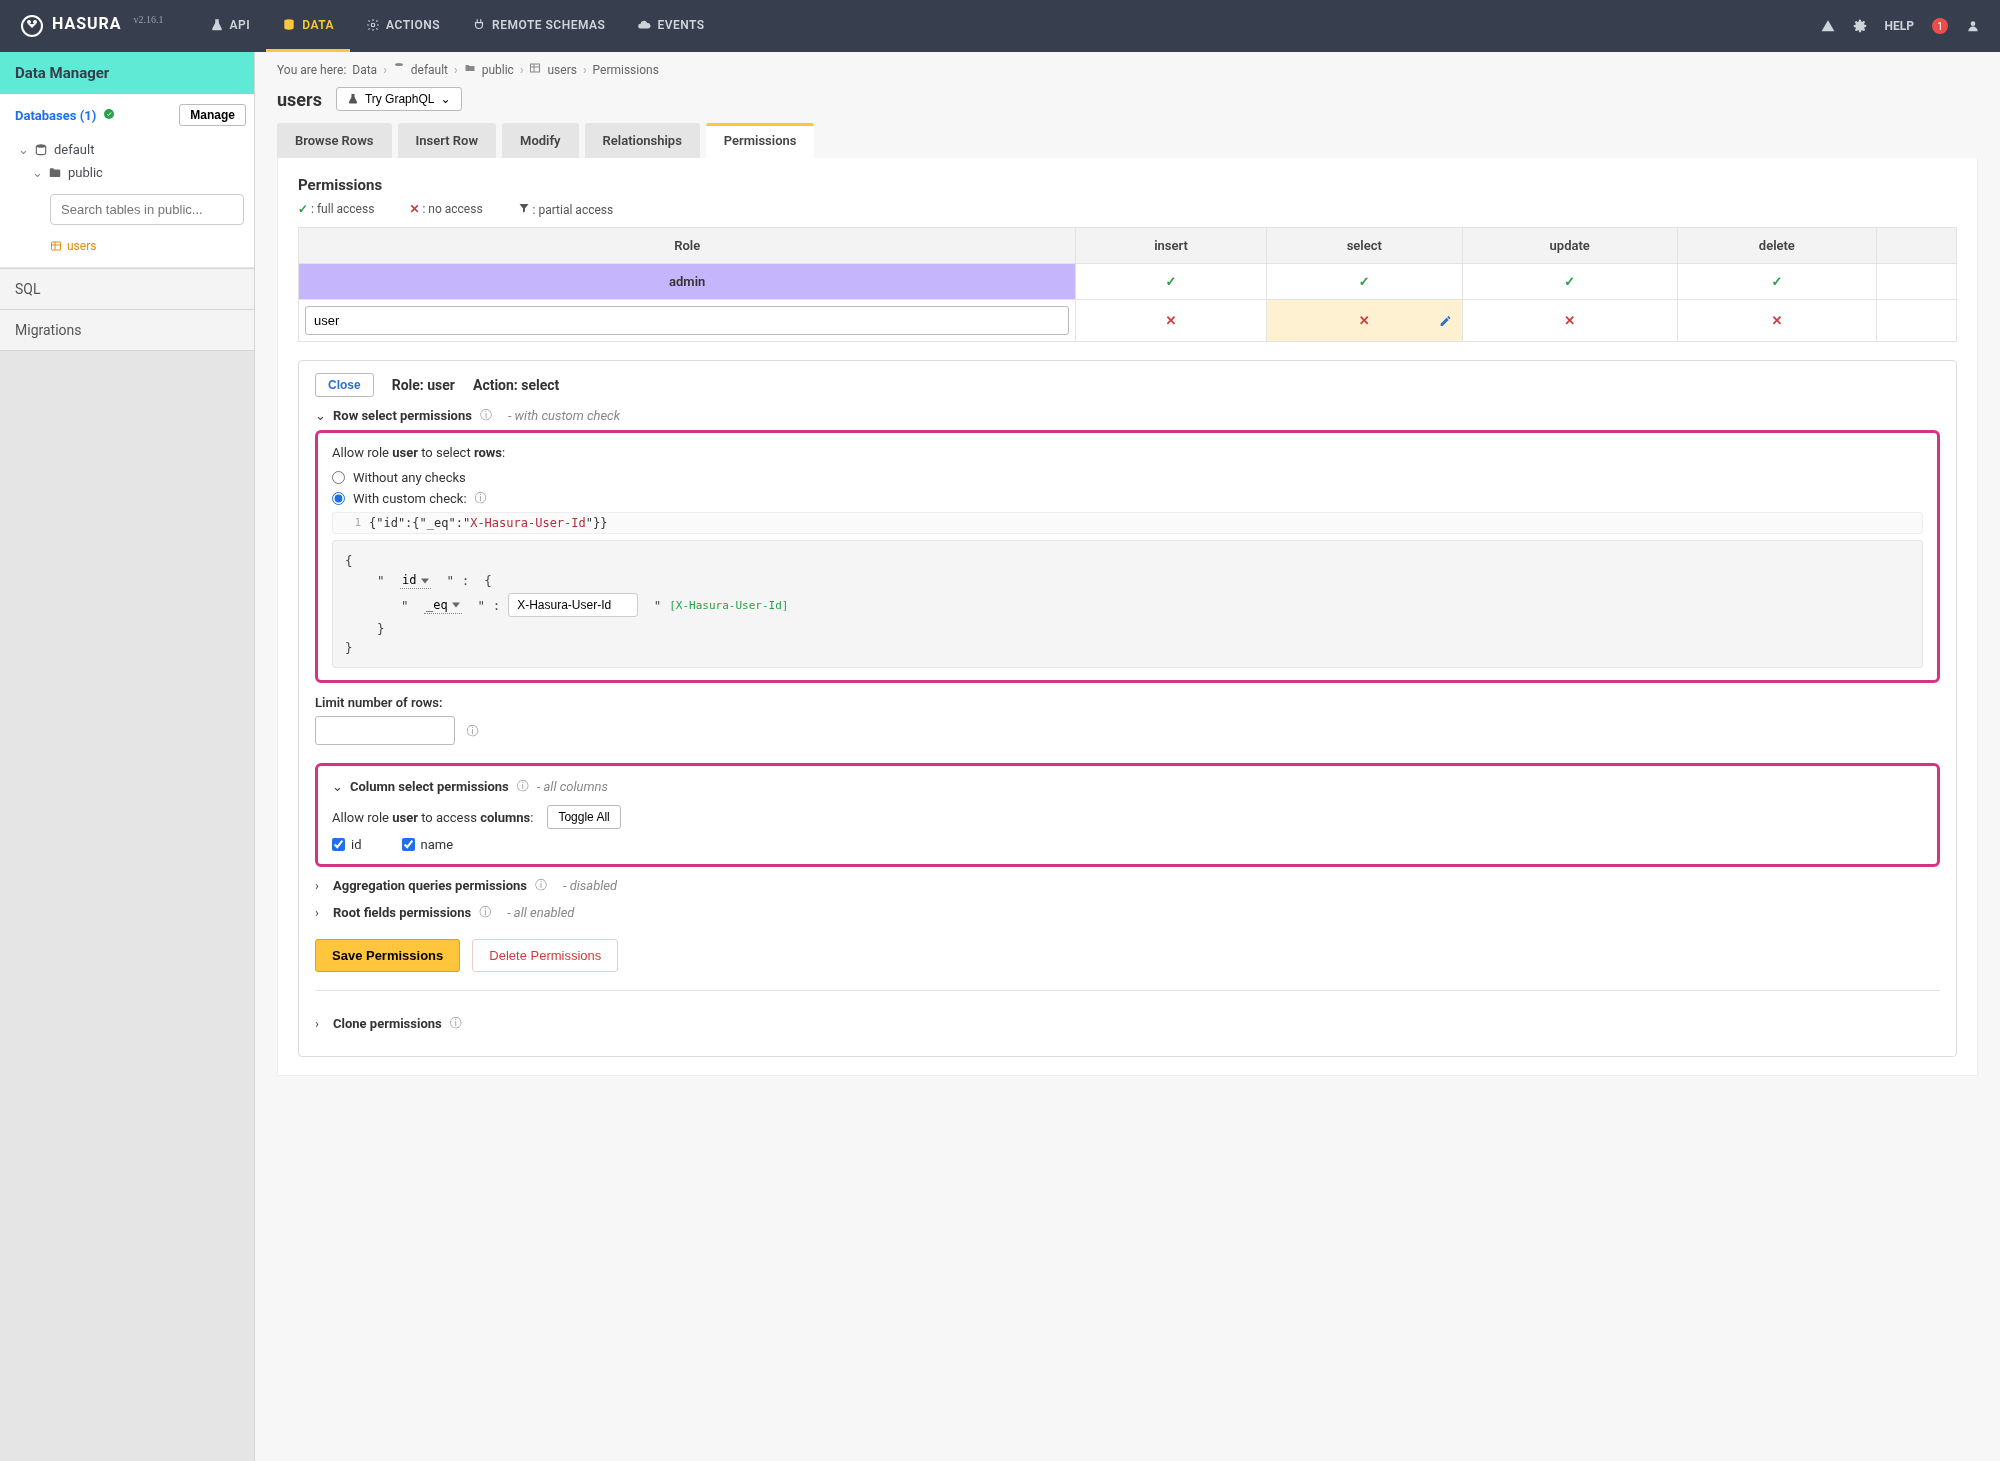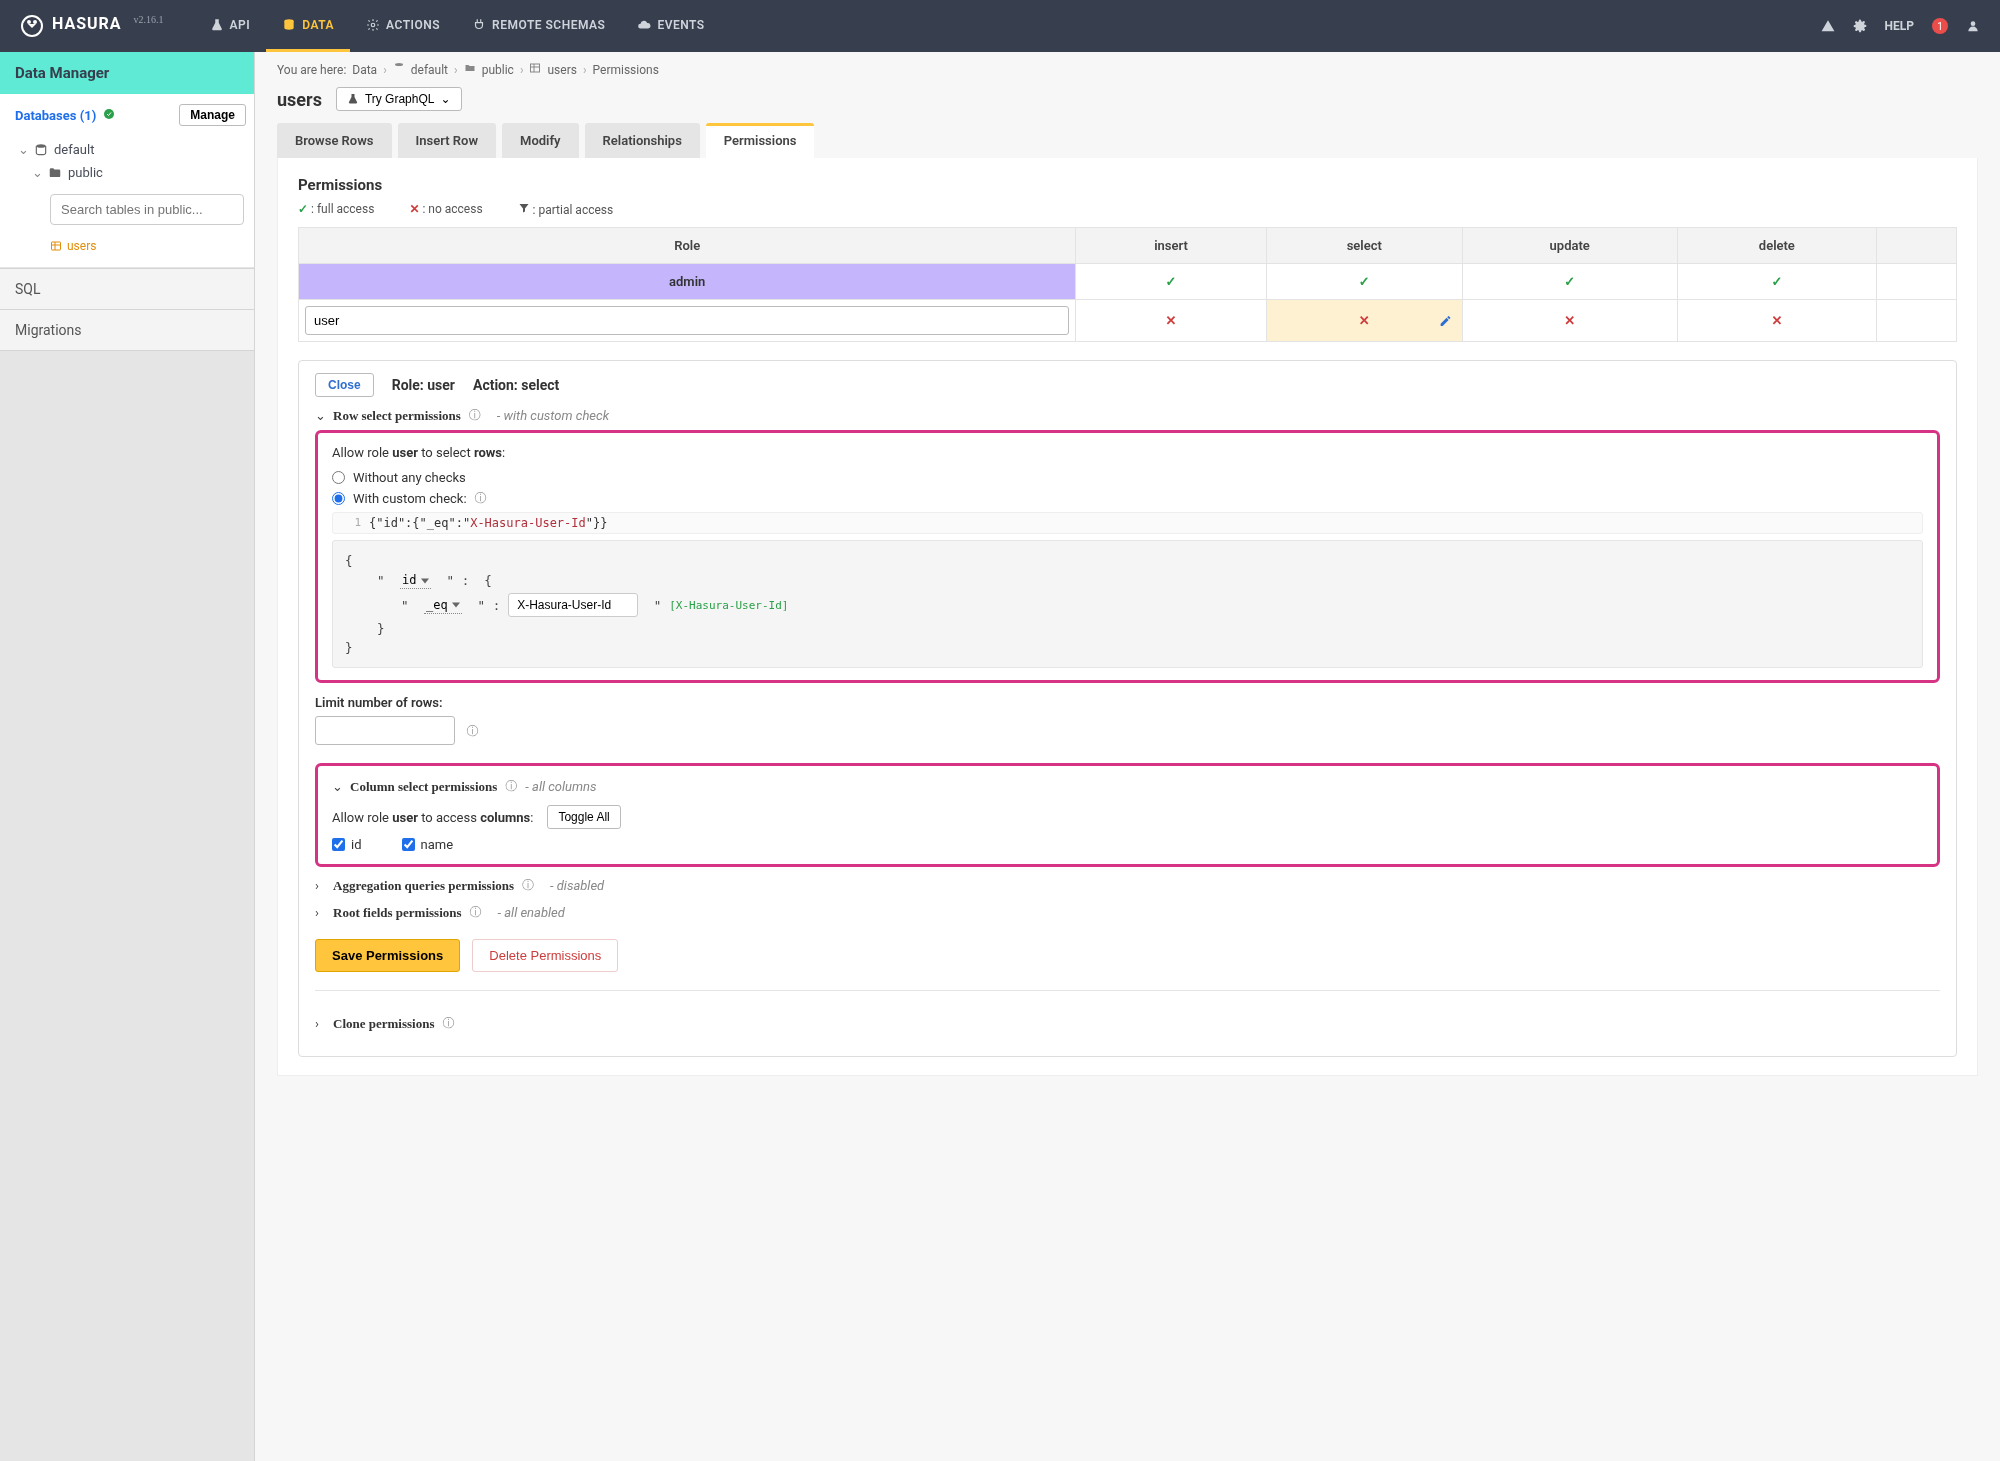--- a/index.html
+++ b/index.html
@@ -65,21 +65,21 @@
 .perm-table .hl { background: #fdf1d1; position: relative; }
 .perm-table .edit-ic { position: absolute; right: 10px; top: 50%; transform: translateY(-50%); color: #2f6fd0; }
 
 .perm-panel { border: 1px solid #ddd; border-radius: 4px; padding: 12px 16px 18px; }
 .perm-panel .phdr { display: flex; align-items: center; gap: 18px; margin-bottom: 10px; }
 .close-btn { border: 1px solid #bbb; background: #fff; border-radius: 3px; padding: 4px 12px; font-size: 12px; color: #2f6fd0; font-weight: 600; }
 .perm-panel .phdr .meta { font-size: 14px; font-weight: 700; }
 
 .collapse-hdr { display: flex; align-items: center; gap: 8px; margin: 10px 0 6px; font-size: 13px; }
 .collapse-hdr .arrow { width: 10px; color: #444; }
-.collapse-hdr .lbl { font-weight: 700; font-family: Liberation Serif, serif; }
+.collapse-hdr .lbl { font-weight: 700; }
 .collapse-hdr .hint { color: #888; font-style: italic; text-align: right; }
 .q-ic { color: #999; font-size: 12px; }
 
 .pink-box { border: 3px solid #d63384; border-radius: 6px; padding: 12px 14px; margin: 6px 0; }
 .row-sel-txt { font-size: 13px; margin-bottom: 10px; }
 .row-sel-txt b { font-weight: 700; }
 .radio-row { display: flex; align-items: center; gap: 8px; margin: 5px 0; font-size: 13px; }
 .radio-row input { accent-color: #1f6feb; }
 
 .code-line { background: #fafafa; font-family: Menlo, Consolas, monospace; font-size: 12px; padding: 3px 0 3px 36px; position: relative; border: 1px solid #eee; border-radius: 3px; }

